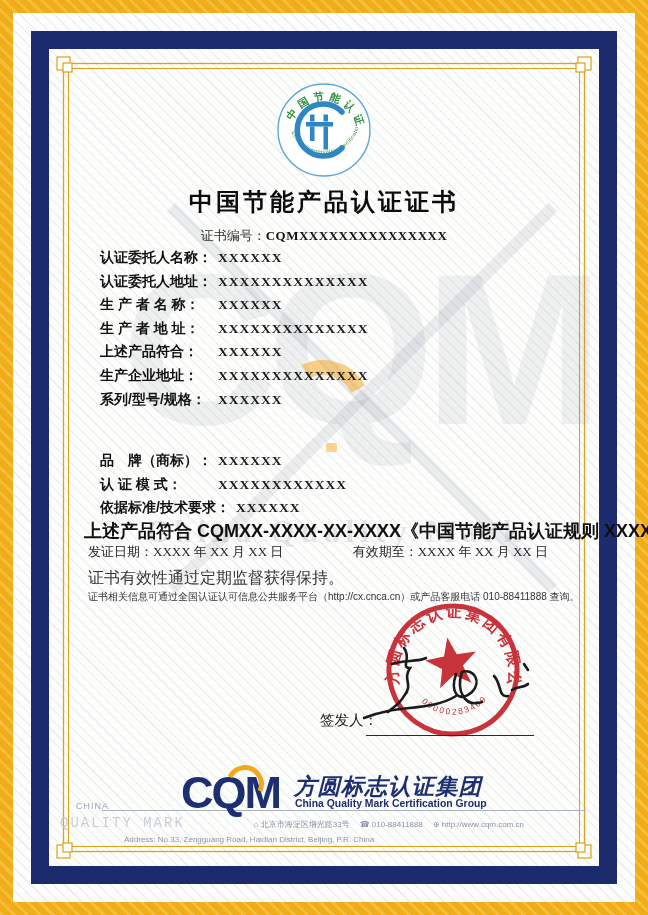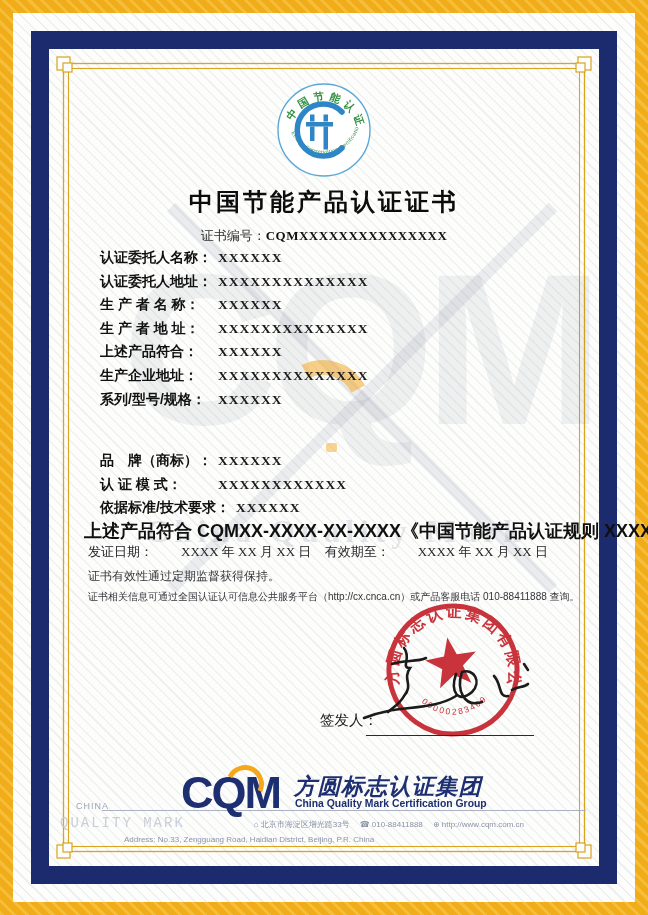--- a/index.html
+++ b/index.html
@@ -35,22 +35,22 @@
   #fields1{top:248px;}
   #fields2{top:451px;}
   .frow{height:23.6px;white-space:nowrap;}
   .flabel{display:inline-block;min-width:112px;font-size:14px;font-weight:700;color:#111;margin-left:12px;}
   .fvalue{font-family:"Liberation Serif","DejaVu Serif",serif;font-size:13.5px;font-weight:600;
         letter-spacing:1px;color:#1a1a1a;margin-left:6px;}
   .statement{position:absolute;left:84px;top:519px;font-size:18px;font-weight:700;color:#101010;
         white-space:nowrap;z-index:2;}
   .dates{position:absolute;left:88px;top:543px;width:460px;display:flex;justify-content:space-between;
         font-size:13px;color:#26262a;z-index:2;}
-  .dates .dval{font-family:"Liberation Serif","DejaVu Serif",serif;margin-left:28px;}
-  .note1{position:absolute;left:88px;top:568px;font-size:12px;color:#35353a;z-index:2;}
+  .dates .dval{font-family:"Liberation Serif","DejaVu Serif",serif;}
+  .note1{position:absolute;left:88px;top:568px;font-size:16px;color:#35353a;z-index:2;}
   .note2{position:absolute;left:88px;top:590px;font-size:10px;color:#35353a;white-space:nowrap;z-index:2;}
   
   .seal{position:absolute;left:378px;top:598px;z-index:3;opacity:.92;}
   .signature{position:absolute;left:352px;top:634px;z-index:4;}
   .issuer{position:absolute;left:320px;top:711px;font-size:14.5px;color:#1c1c1c;z-index:4;}
   .sigline{position:absolute;left:366px;top:735px;width:168px;border-top:1.3px solid #2a2a2a;z-index:4;}
   
   .brand-cqm{position:absolute;left:181px;top:770px;font-size:45px;line-height:1;font-weight:800;
         letter-spacing:-2px;color:#1d2f70;z-index:3;}
   .q-arc{position:absolute;left:226px;top:765px;width:28px;height:28px;border:5px solid transparent;

